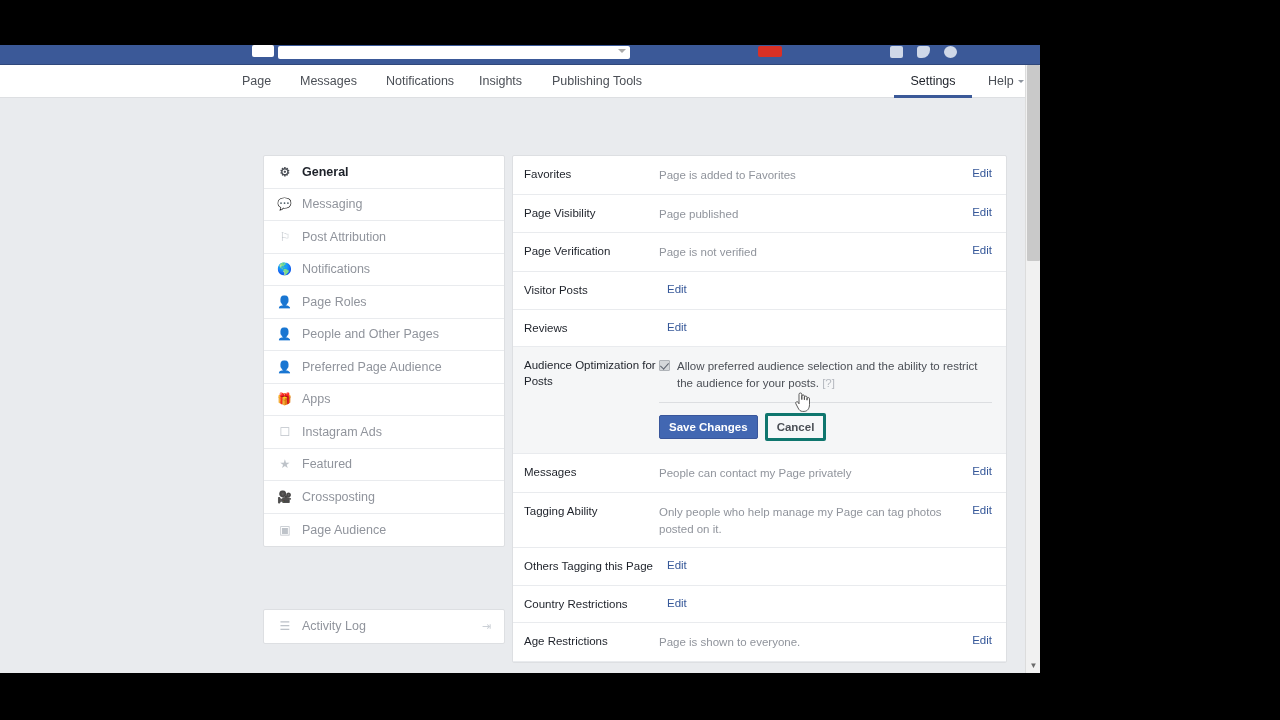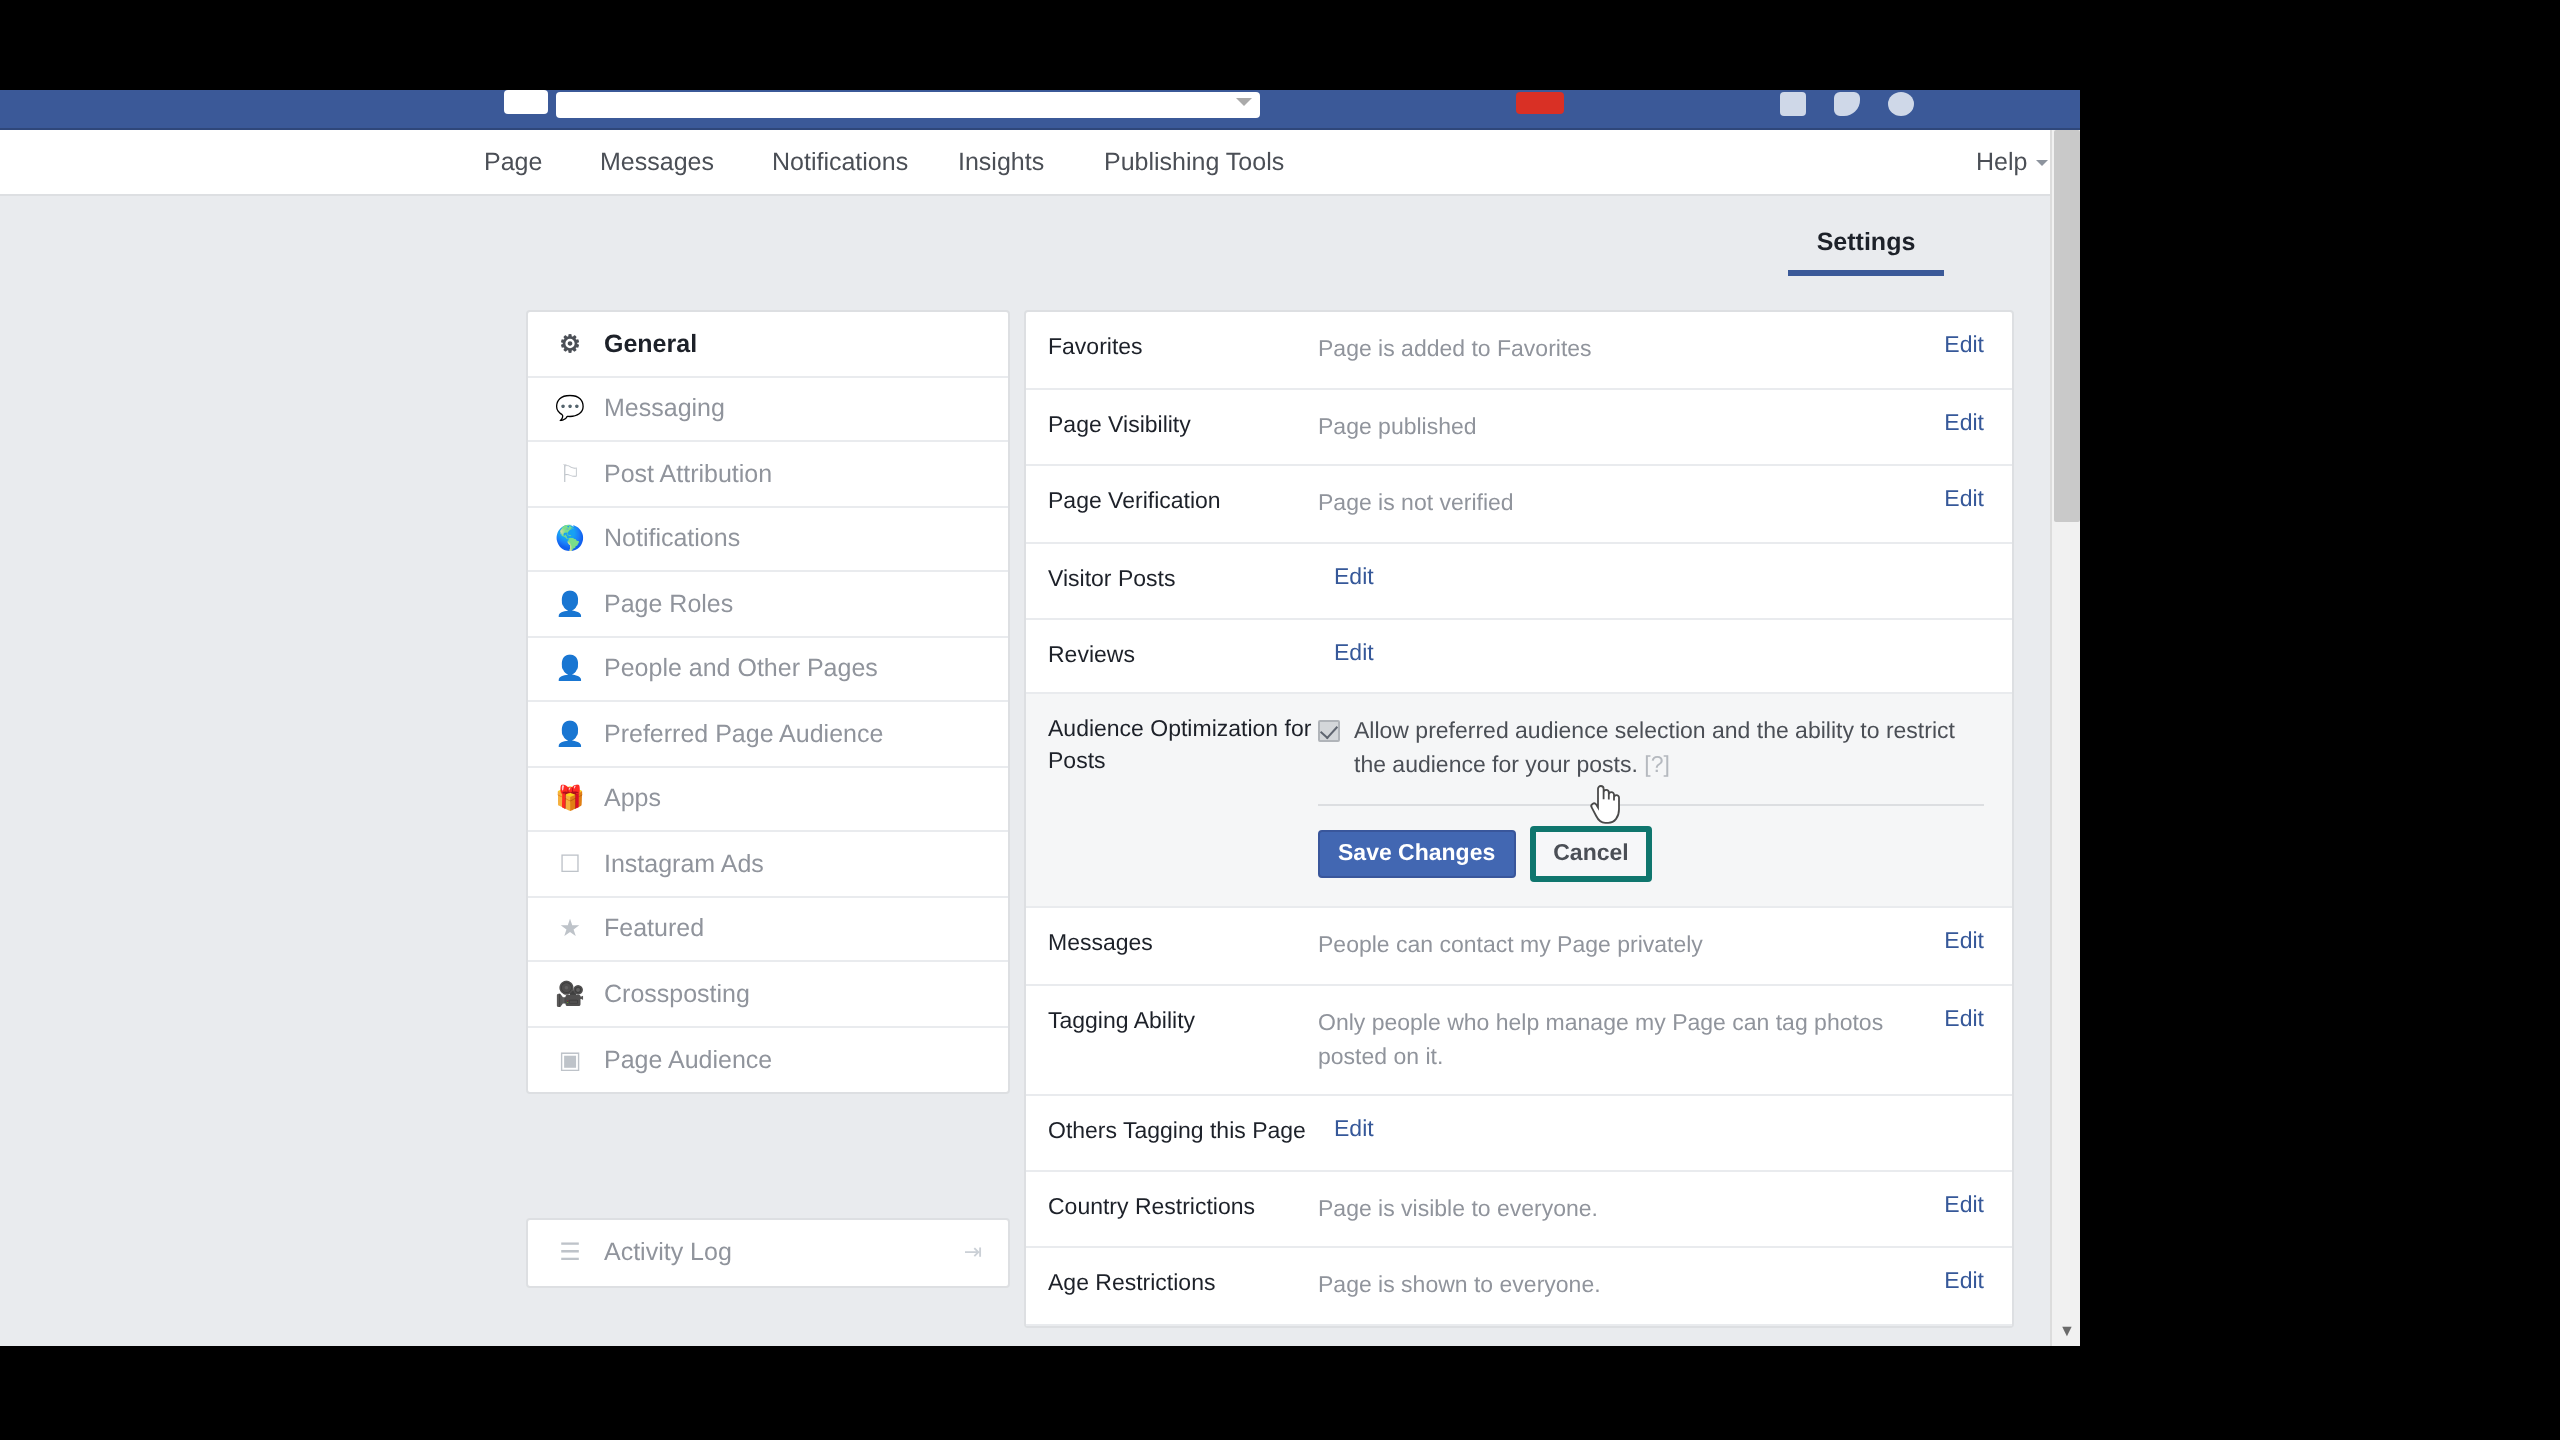--- a/index.html
+++ b/index.html
@@ -53,21 +53,21 @@
   
   #page-nav {
     position:absolute; left:0; top:20px; width:1280px; height:33px;
     background:#fff; border-bottom:1px solid #dddfe2;
   }
   .nav-tab {
     position:absolute; top:0; height:33px; line-height:33px;
     font-size:12.5px; color:#4b4f56; padding:0 2px; cursor:pointer;
     white-space:nowrap;
   }
-  .nav-tab.active { color:#1d2129; font-weight:bold;margin-top:40px; }
+  .nav-tab.active { color:#1d2129; font-weight:normal; }
   .nav-underline {
     position:absolute; bottom:0; left:0; width:100%; height:3px; background:#3b5998;
   }
   .help-caret {
     display:inline-block; width:0; height:0; margin-left:4px;
     border-left:3px solid transparent; border-right:3px solid transparent;
     border-top:3px solid #8d949e; vertical-align:middle;
   }
 
   
@@ -343,23 +343,20 @@
             <span class="vline">Only people who help manage my Page can tag photos posted on it.</span>
           </div>
         <div class="setting-edit">Edit</div>
       </div>
       <div class="setting-row">
         <div class="setting-label">Others Tagging this Page</div>
         <div class="setting-edit">Edit</div>
       </div>
       <div class="setting-row">
         <div class="setting-label">Country Restrictions</div>
-        <div class="setting-value">
-            <span class="vline">Page is visible to everyone.</span>
-          </div>
         <div class="setting-edit">Edit</div>
       </div>
       <div class="setting-row">
         <div class="setting-label">Age Restrictions</div>
         <div class="setting-value">
             <span class="vline">Page is shown to everyone.</span>
           </div>
         <div class="setting-edit">Edit</div>
       </div>
 

